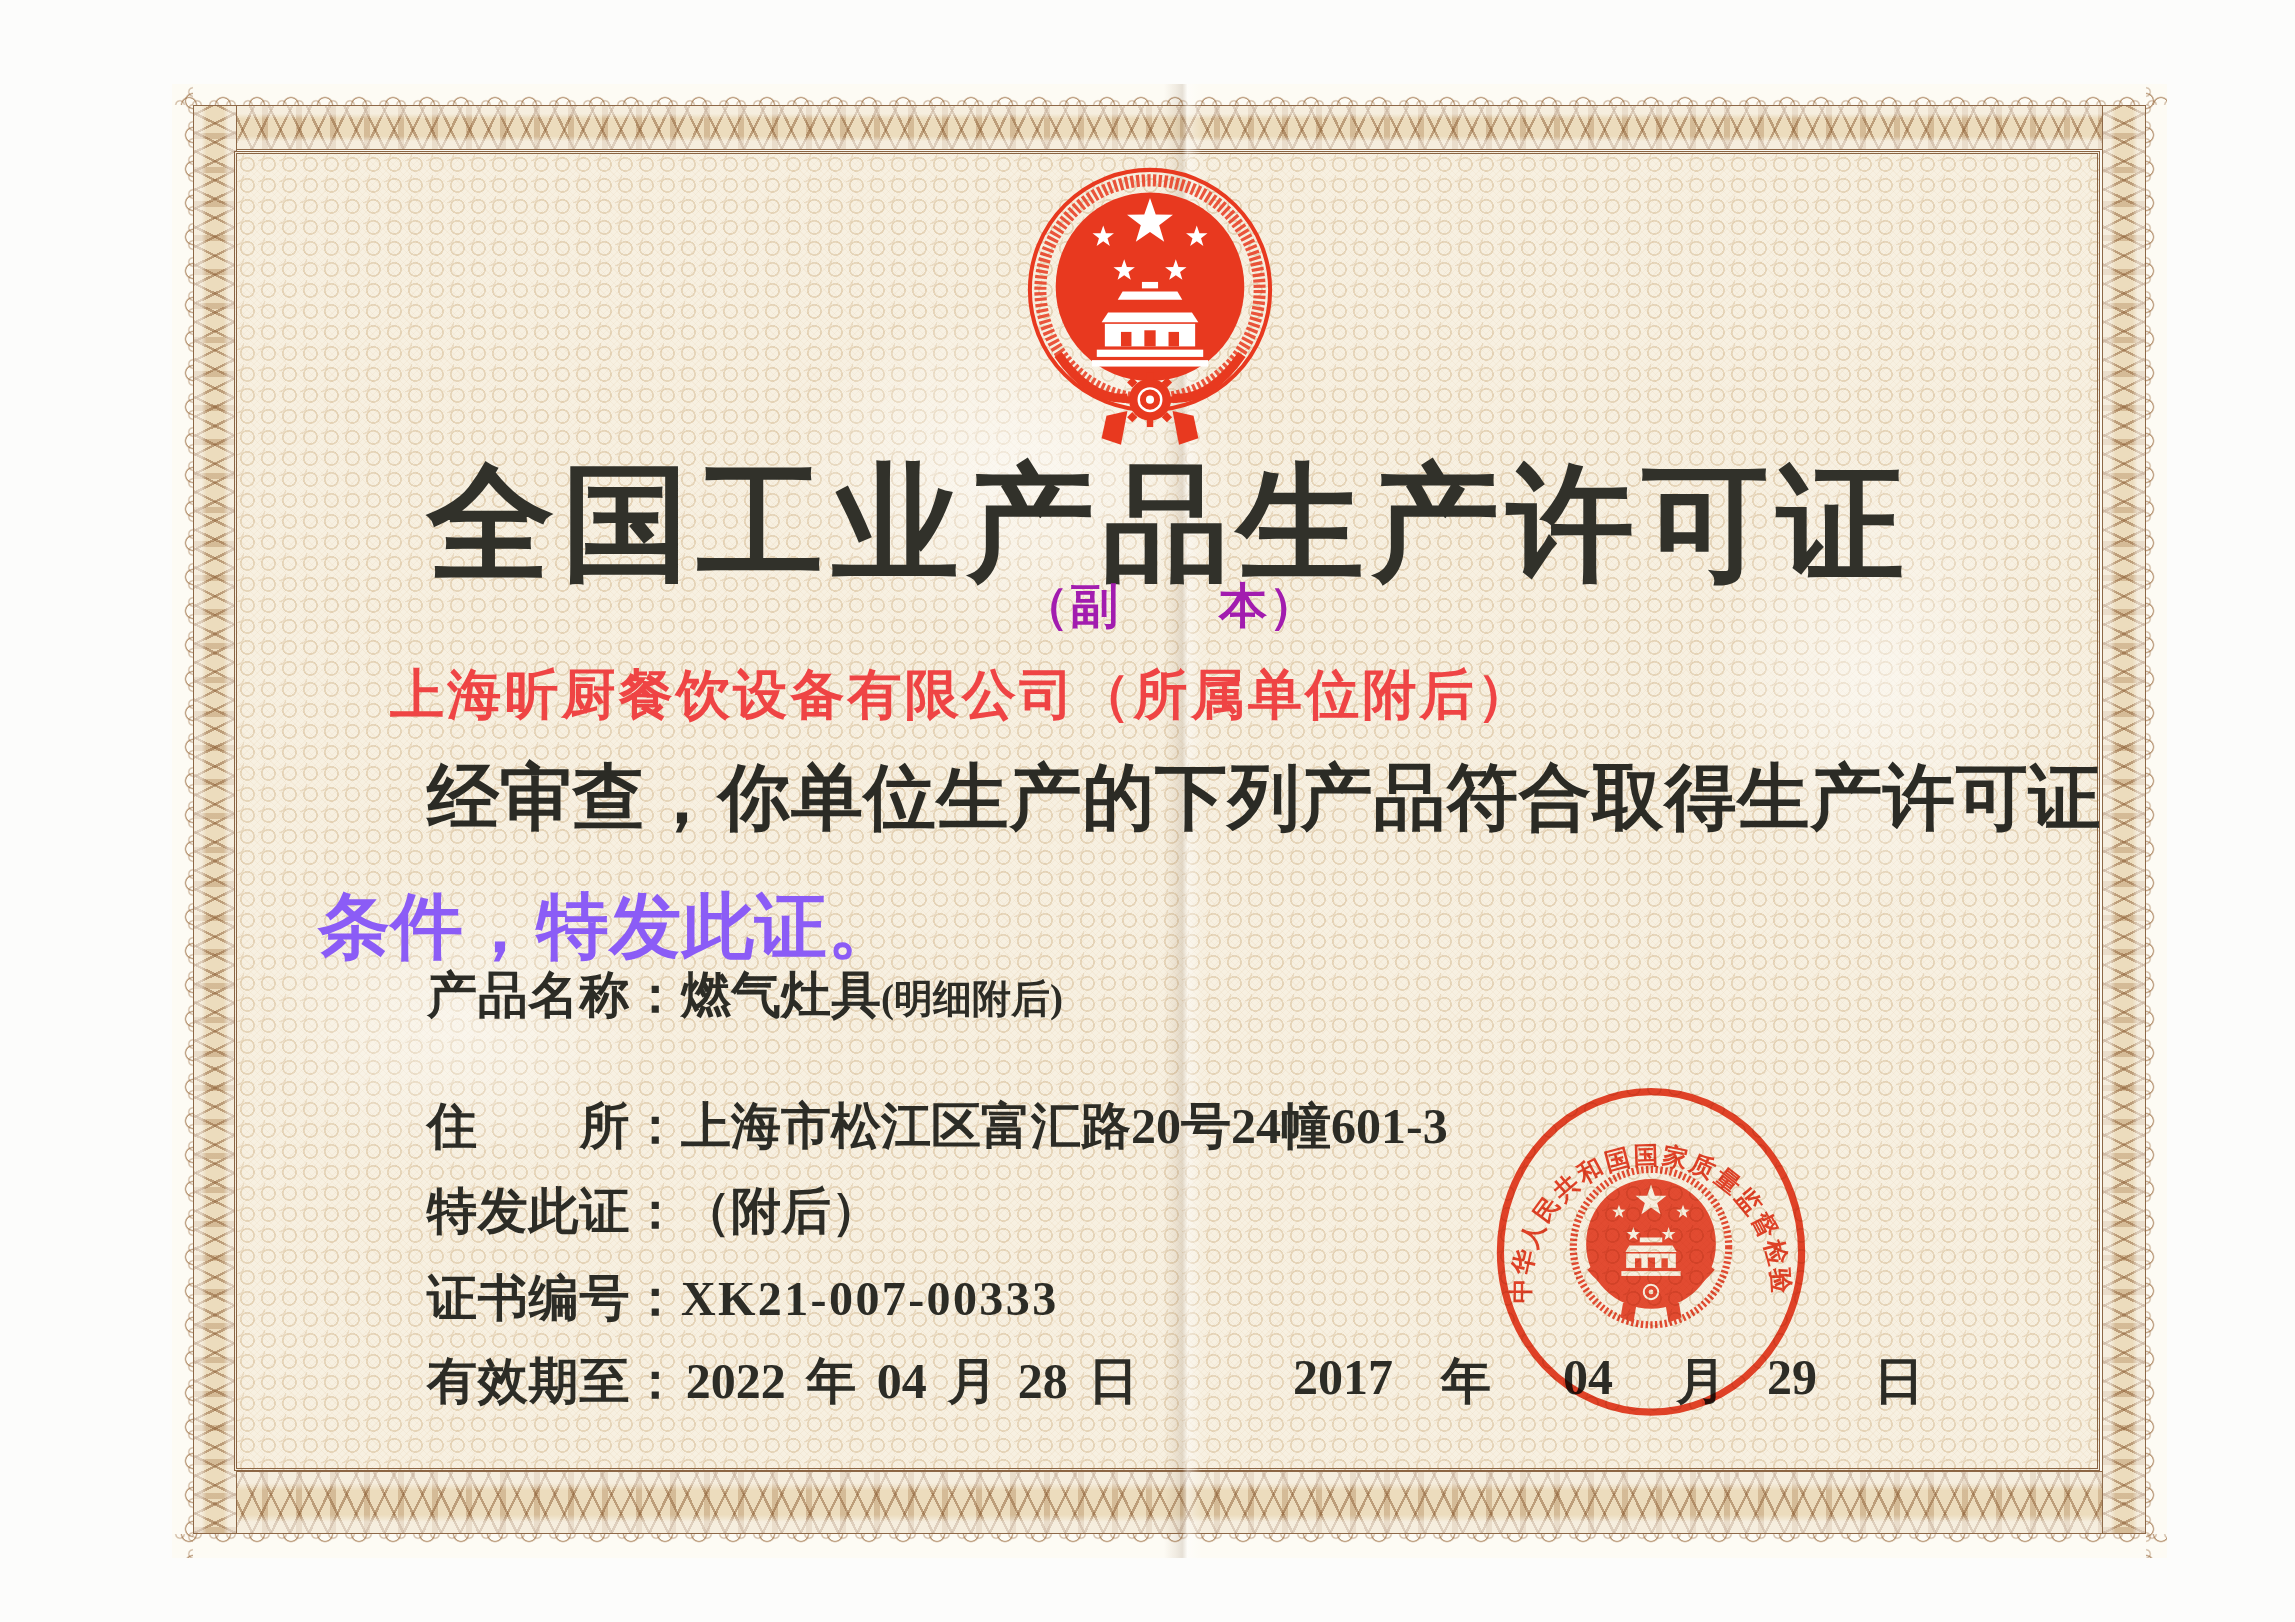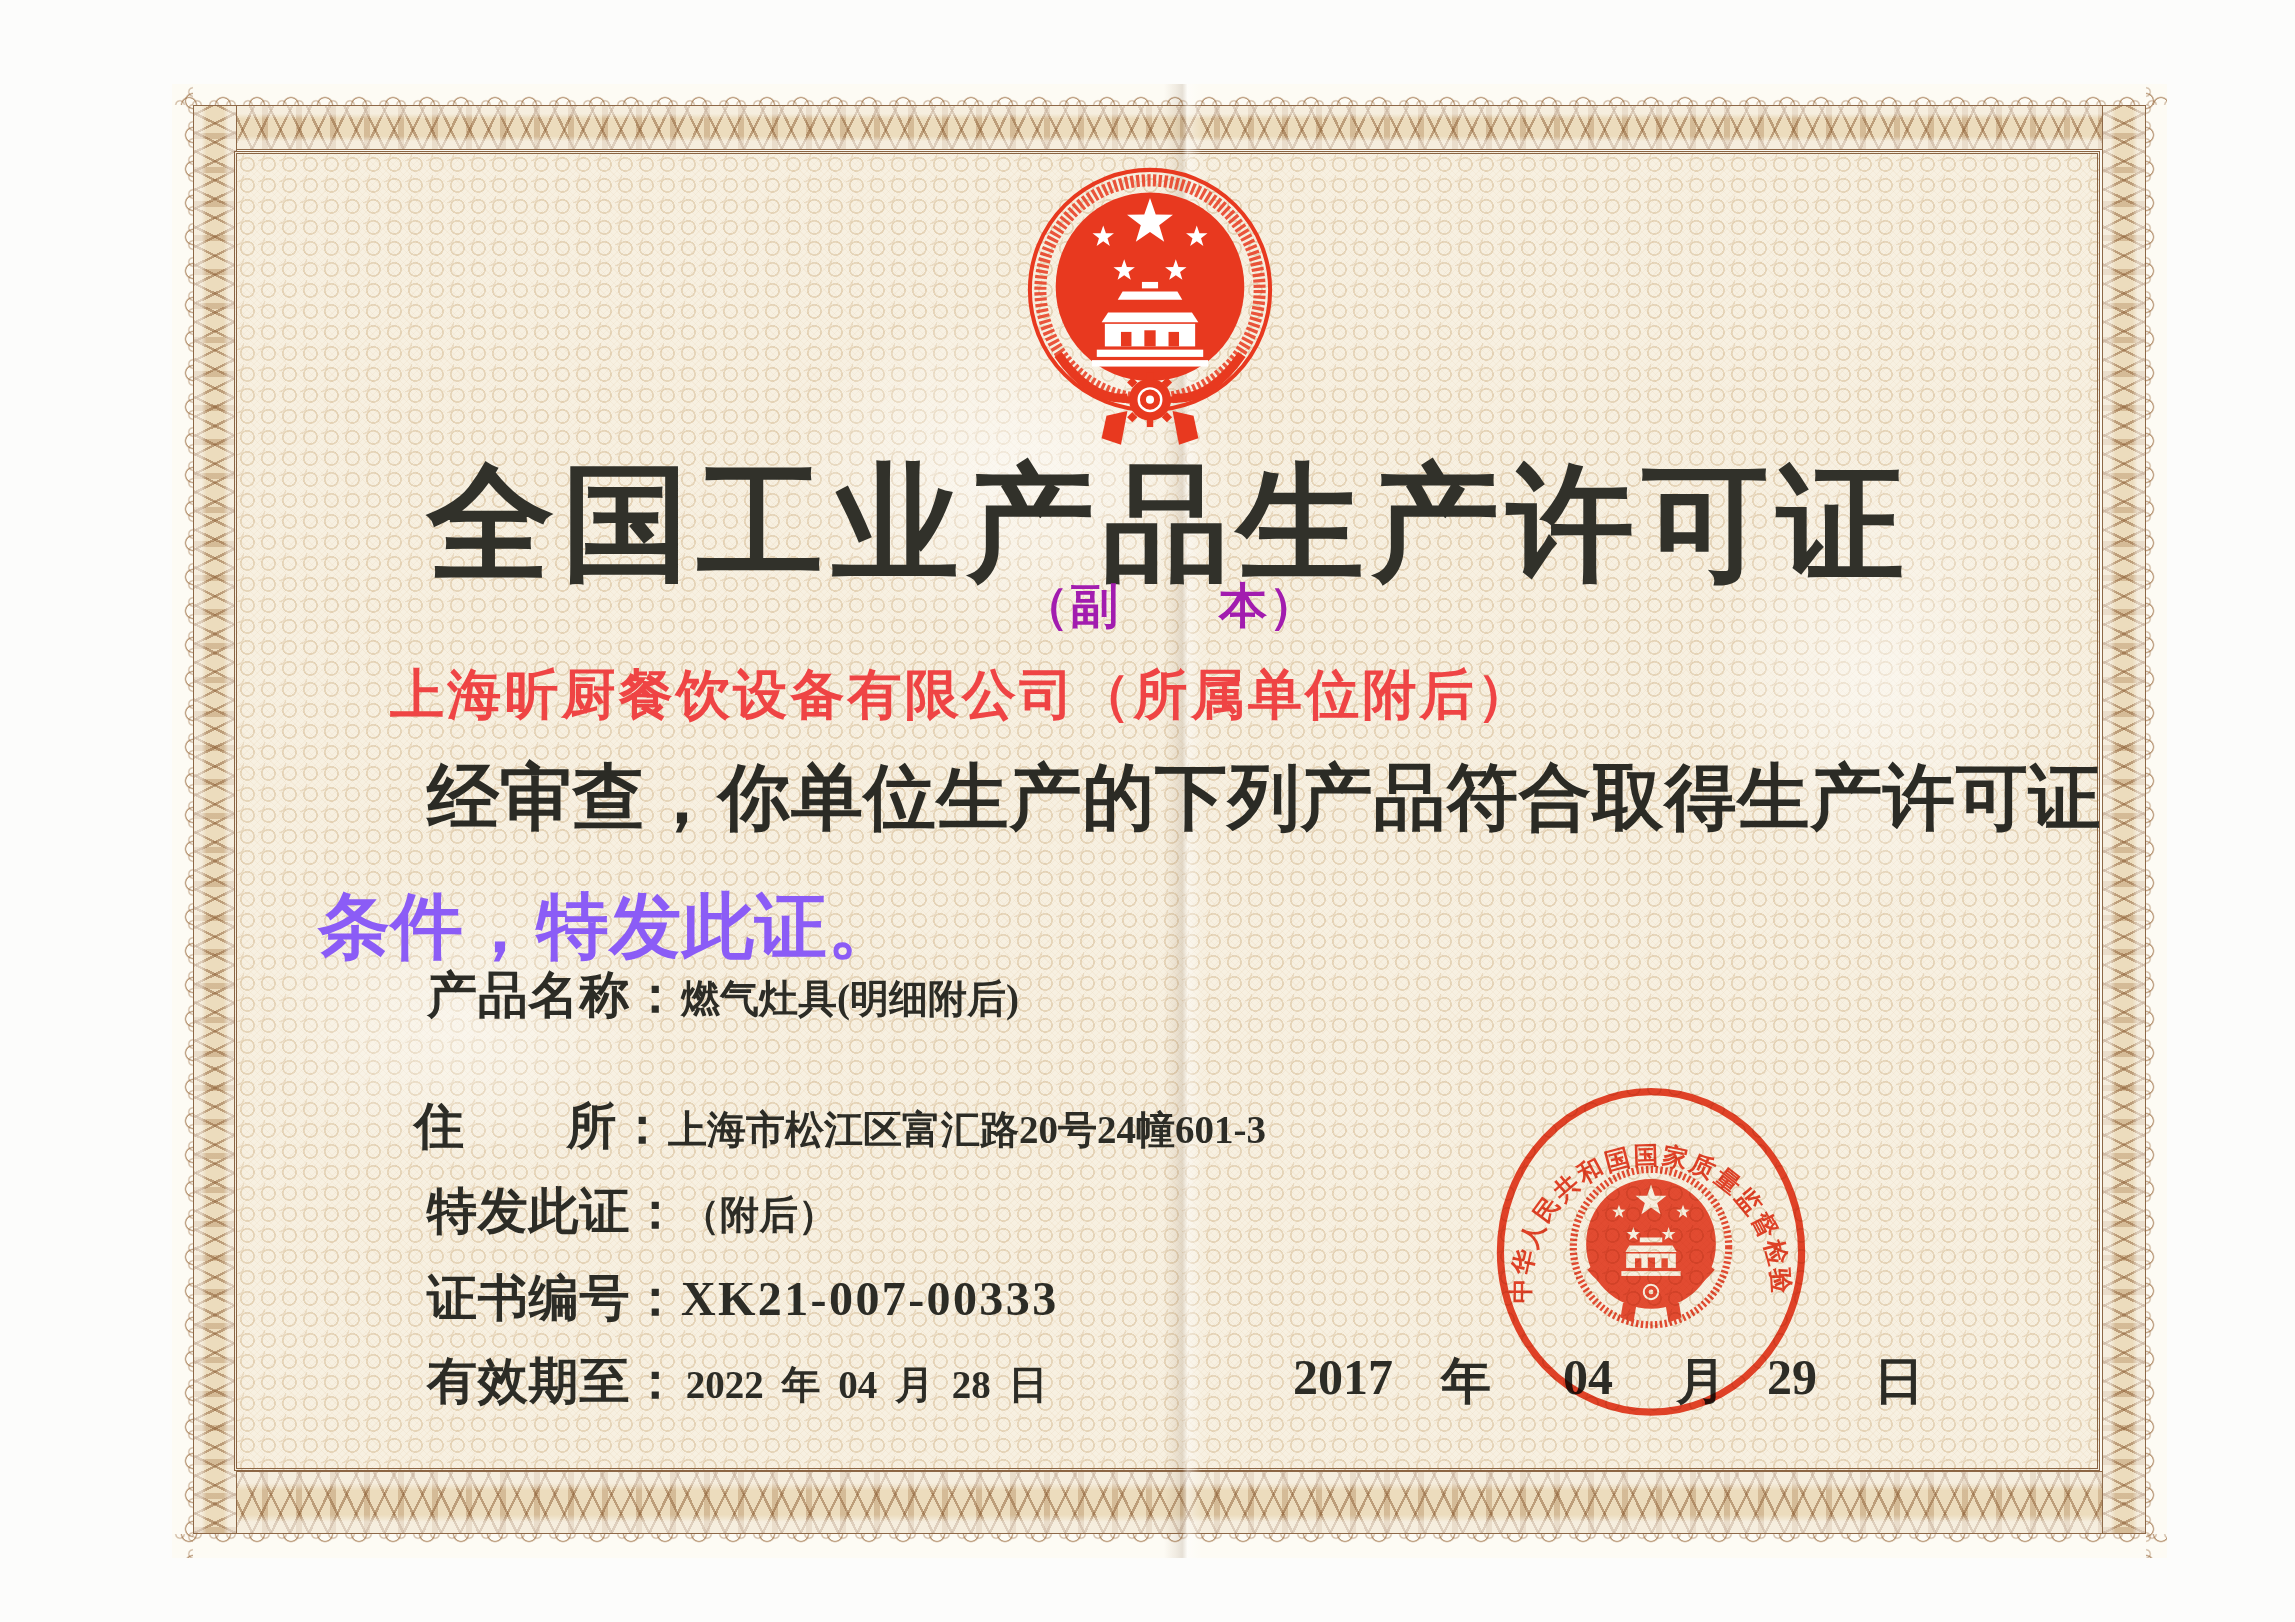--- a/index.html
+++ b/index.html
@@ -76,24 +76,24 @@
   .title{left:0;width:100%;top:356px;text-align:center;font-size:127px;
          letter-spacing:8px;color:#31312a;white-space:nowrap;}
   .subtitle{left:0;width:100%;top:490px;text-align:center;font-size:48px;
             letter-spacing:1.6px;color:#a21caf;}
   .company{left:218px;top:575px;font-size:54px;letter-spacing:3.2px;color:#ef4444;white-space:nowrap;}
   .para1{left:255px;top:666px;font-size:72px;letter-spacing:0.8px;color:#2b2b25;white-space:nowrap;}
   .para2{left:146px;top:795px;font-size:72px;letter-spacing:0.8px;color:#8b5cf6;white-space:nowrap;}
 
   .row{white-space:nowrap;color:#2c2c26;}
   .row .lbl{font-size:50px;font-weight:bold;letter-spacing:0.8px;}
-  .row .val{font-size:39px;font-weight:bold;}
+  .row .val{font-size:50px;font-weight:bold;}
   .row-product{left:255px;top:878px;}
   .row-product .note{font-size:39px;font-weight:bold;}
-  .row-residence{left:242px;top:1009px;text-align:center;}
+  .row-residence{left:255px;top:1009px;text-align:center;}
   .row-prodaddr{left:255px;top:1094px;}
   .row-certno{left:255px;top:1181px;}
   .row-certno .val{font-size:48px;letter-spacing:2.4px;}
   .row-valid{left:255px;top:1264px;}
   .row-valid .val{word-spacing:8px;margin-left:4.8px;}
   .footnote{left:255px;top:1331px;font-size:27px;font-weight:bold;letter-spacing:-0.8px;color:#33332c;}
 
   .issue-date{left:0;top:1264px;width:100%;height:64px;}
   .issue-date span{position:absolute;font-size:50px;font-weight:bold;color:#2c2c26;}
   .id-year{left:1121px;text-align:center;} .id-yu{left:1269px;} .id-month{left:1391px;}

